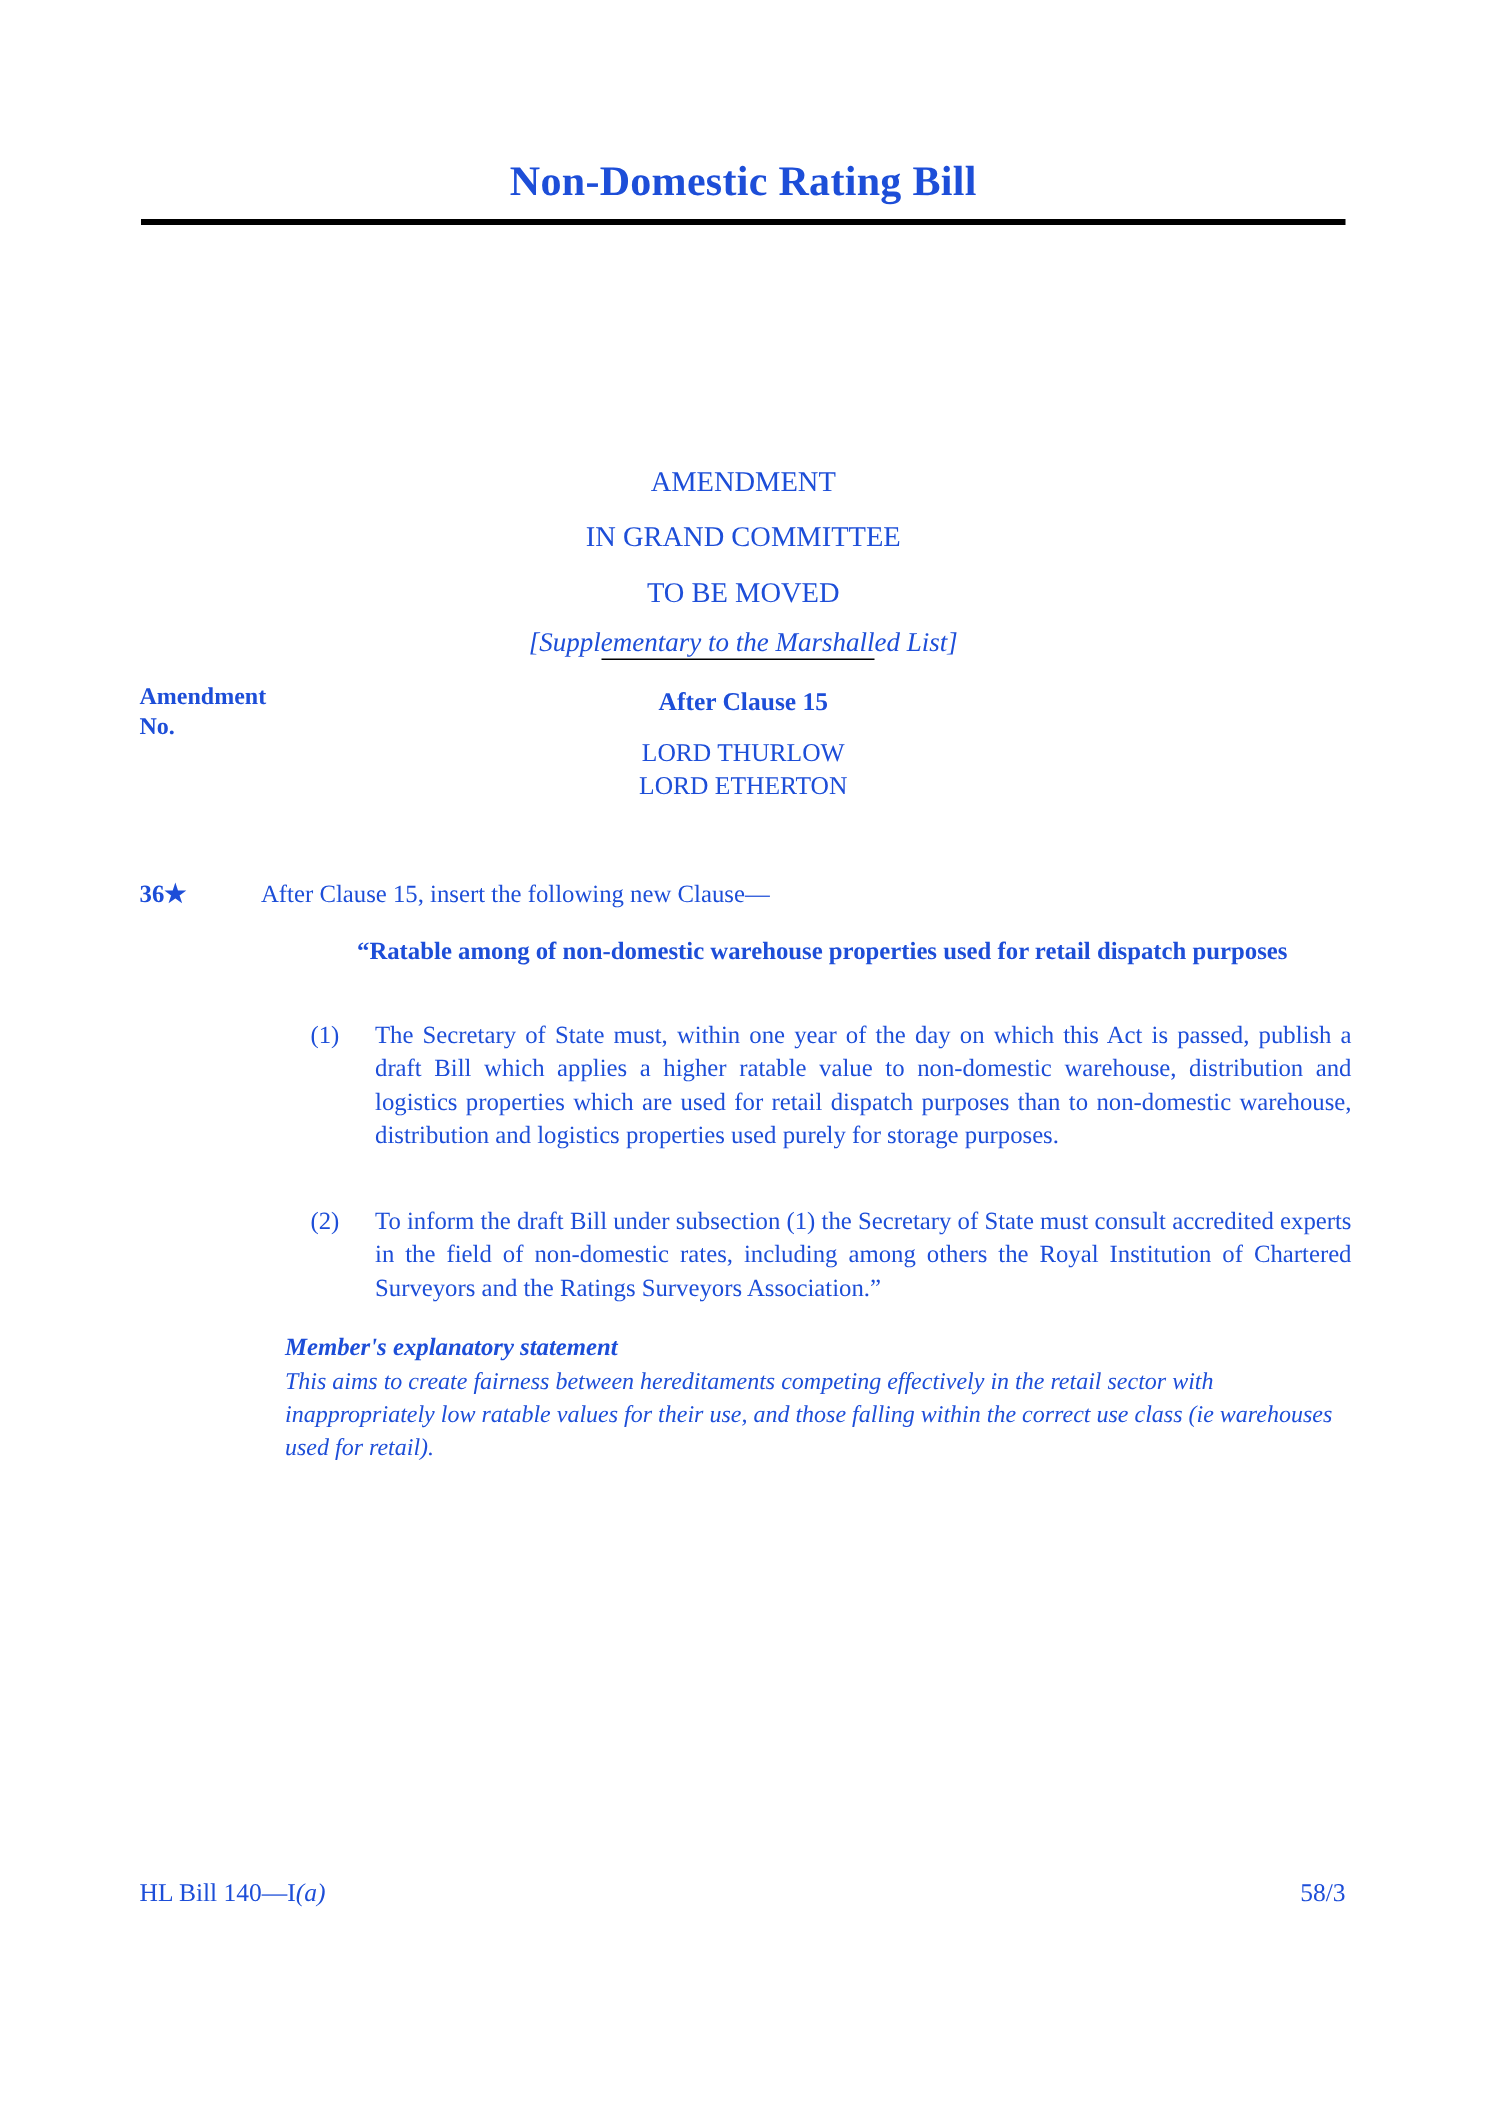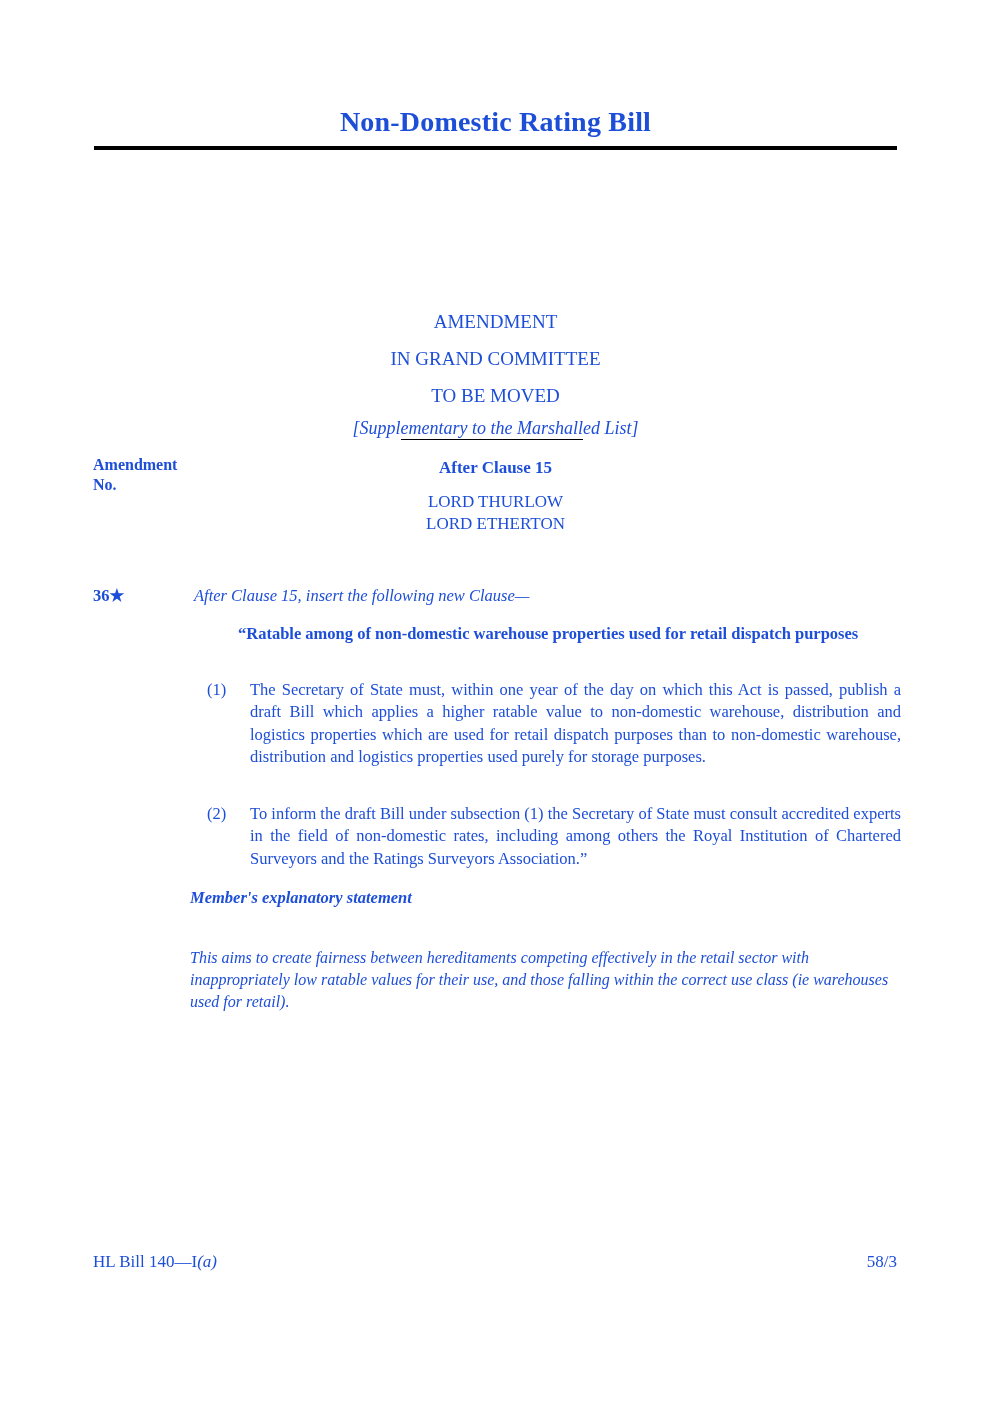--- a/index.html
+++ b/index.html
@@ -88,23 +88,22 @@
     font-size: 16.5px;
     line-height: 22px;
   }
   .amendment-number {
     position: absolute;
     left: 93px;
     font-weight: bold;
   }
   .amendment-lead {
     position: absolute;
-    left: 194px;
+    left: 174px;
     width: 710px;
-    font-style: italic;
   }
   .new-clause-title {
     position: absolute;
     top: 622px;
     left: 238px;
     width: 663px;
     font-weight: bold;
     font-size: 16.5px;
     line-height: 23px;
     text-align: justify;
@@ -134,21 +133,20 @@
   }
   .explanatory-text {
     position: absolute;
     top: 911px;
     left: 190px;
     width: 712px;
     font-style: italic;
     font-size: 16px;
     line-height: 22px;
     text-align: left;
-    margin-top: 36px;
   }
   .footer-left {
     position: absolute;
     top: 1252px;
     left: 93px;
     font-size: 17px;
   }
   .footer-right {
     position: absolute;
     top: 1252px;

